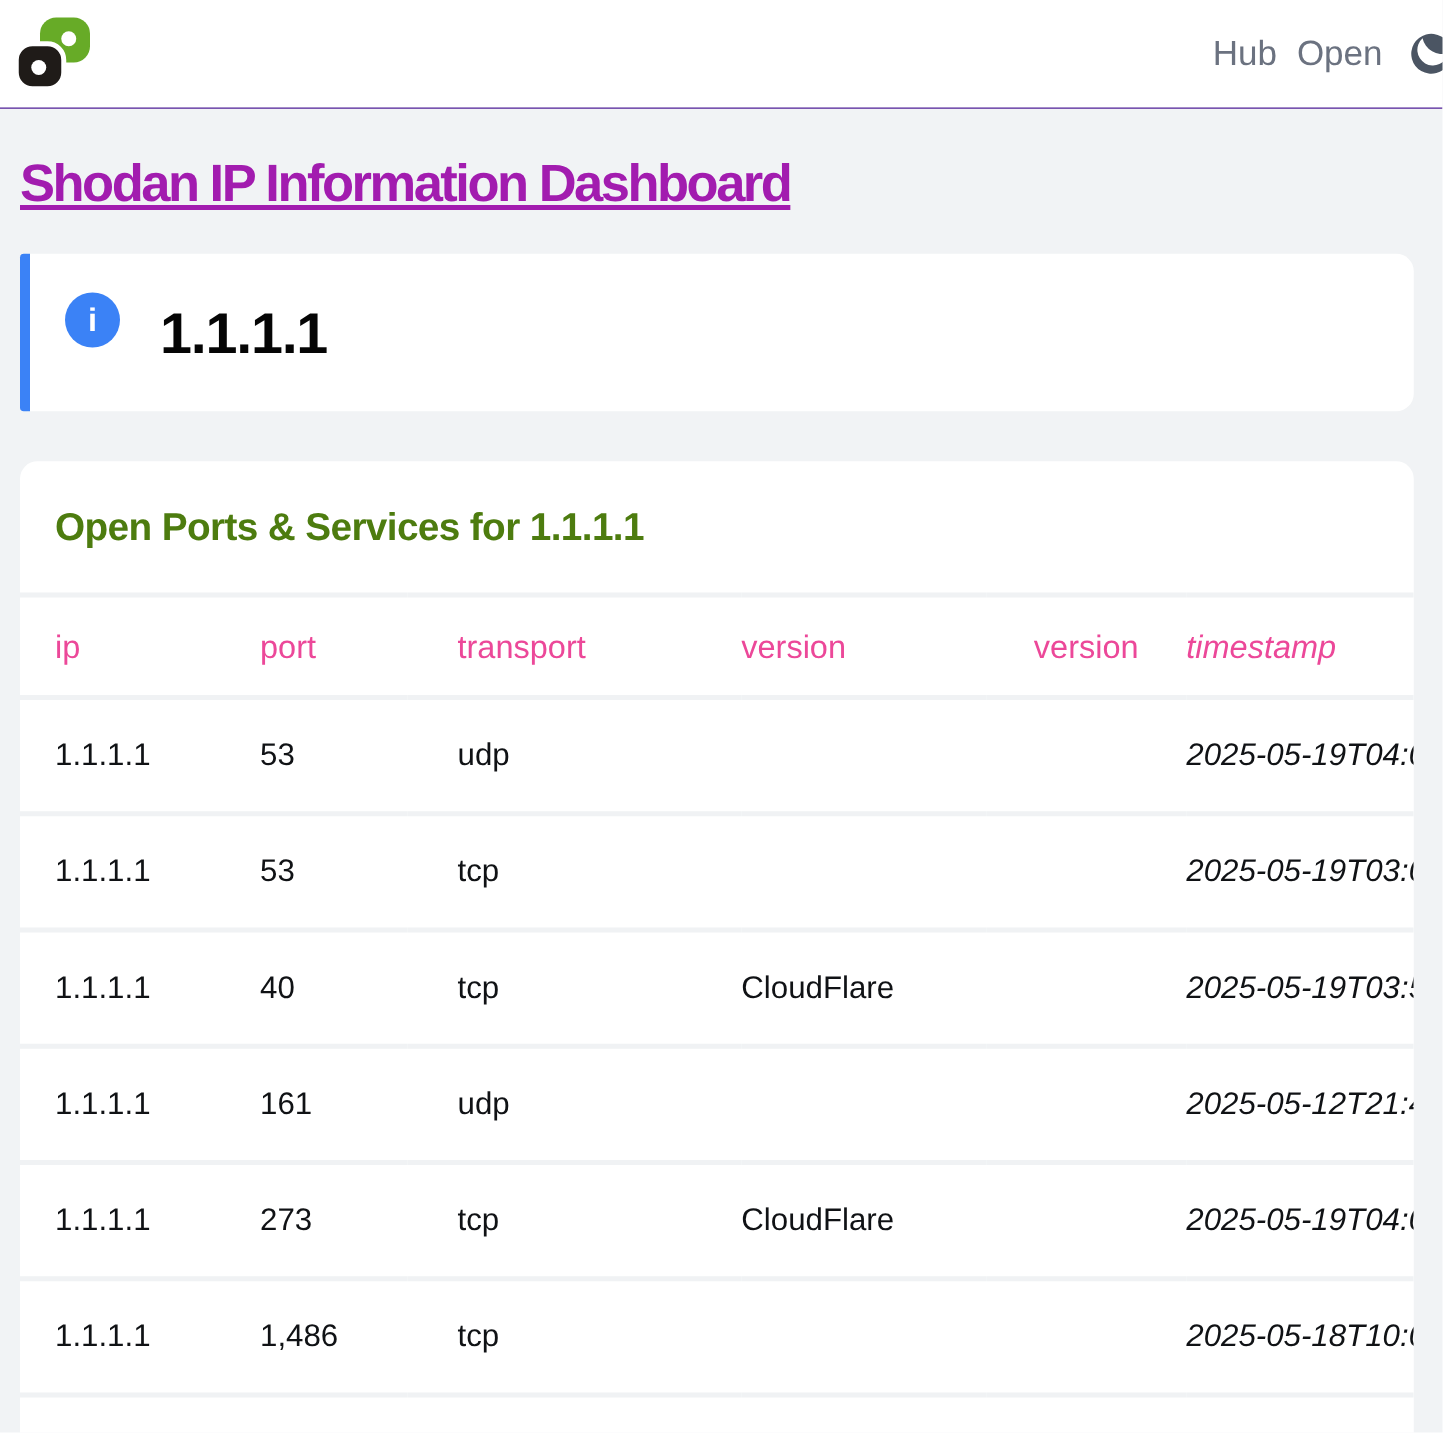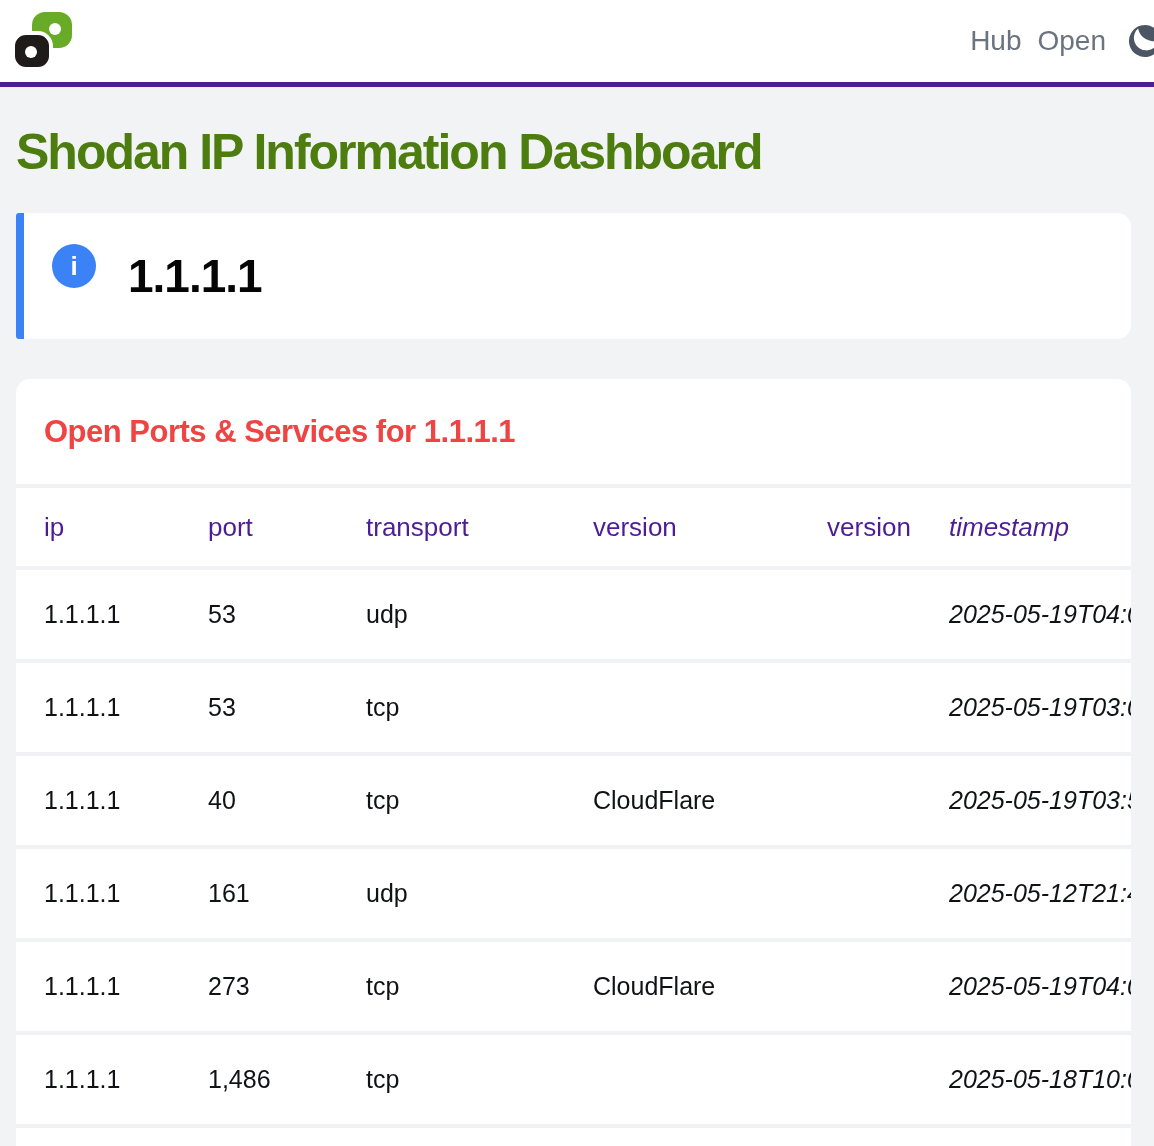--- a/index.html
+++ b/index.html
@@ -4,35 +4,35 @@
 <style>
   html,body{margin:0;padding:0;}
   body{
     width:1154px;height:1146px;overflow:hidden;
     background:#f1f3f5;
     font-family:"Liberation Sans","DejaVu Sans",sans-serif;
     color:#0b0b0c;
   }
   
   .topbar{
-    height:87px;background:#ffffff;border-bottom:5px solid #4c1d95;
+    height:87px;background:#ffffff;border-bottom:1px solid #4c1d95;
     display:flex;align-items:center;justify-content:space-between;
     padding:0 0 0 10px;box-sizing:border-box;
   }
   .logo{display:block;cursor:pointer;}
   .topnav{display:flex;align-items:center;gap:16px;margin-right:-8px;}
   .topnav a{
     font-size:28px;color:#6b7280;text-decoration:none;line-height:1;
   }
   .moon{display:block;margin-left:6px;}
   
   .page{padding:0 23px 0 16px;}
   h1.page-title{
     margin:36px 0 32px 0;padding-left:0;
-    font-size:50px;font-weight:800;letter-spacing:-2px;color:#4d7c0f;
+    font-size:42px;font-weight:800;letter-spacing:-2px;color:#a21caf;text-decoration:underline;
   }
   
   .info-card{
     position:relative;background:#ffffff;border-radius:6px 14px 14px 6px;
     height:126px;margin-bottom:40px;
     display:flex;align-items:flex-start;
     box-sizing:border-box;padding-left:36px;
   }
   .info-accent{
     position:absolute;left:0;top:0;bottom:0;width:8px;
@@ -48,27 +48,27 @@
     margin:40px 0 0 32px;font-size:46px;font-weight:800;
     letter-spacing:-1px;line-height:1;color:#050505;
   }
   
   .ports-card{
     background:#ffffff;border-radius:14px 14px 0 0;
     overflow:hidden;
   }
   .ports-title{
     box-sizing:border-box;height:105px;padding:35px 28px 0 28px;
-    font-size:31px;font-weight:800;letter-spacing:-0.5px;color:#ef4444;
+    font-size:31px;font-weight:800;letter-spacing:-0.5px;color:#4d7c0f;
   }
   table.ports{
     width:100%;border-collapse:collapse;table-layout:fixed;
   }
   table.ports th{
-    font-weight:400;color:#4c1d95;font-size:26px;
+    font-weight:400;color:#ec4899;font-size:26px;
     height:78px;border-top:4px solid #f0f2f4;
   }
   table.ports td{
     font-size:25px;color:#101215;
     height:89px;border-top:4px solid #f0f2f4;
   }
   table.ports th,table.ports td{
     text-align:left;padding:0;white-space:nowrap;overflow:hidden;
     vertical-align:middle;
   }

